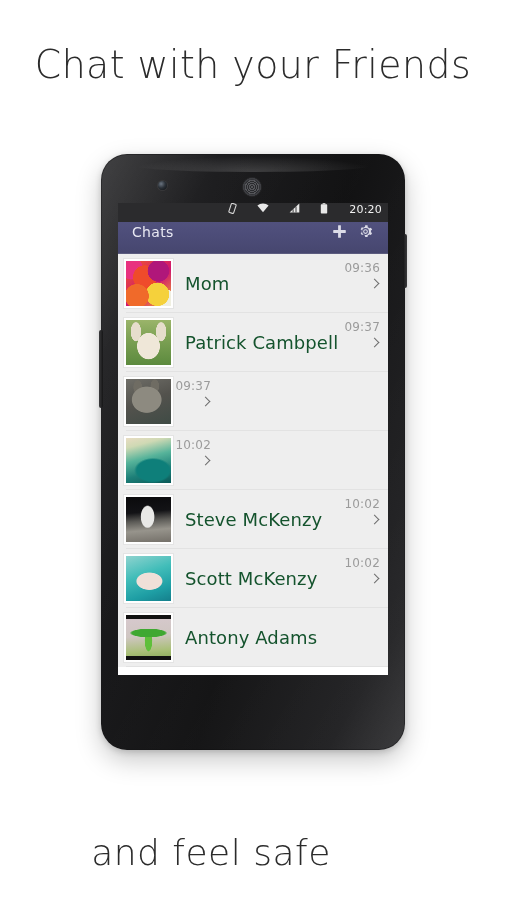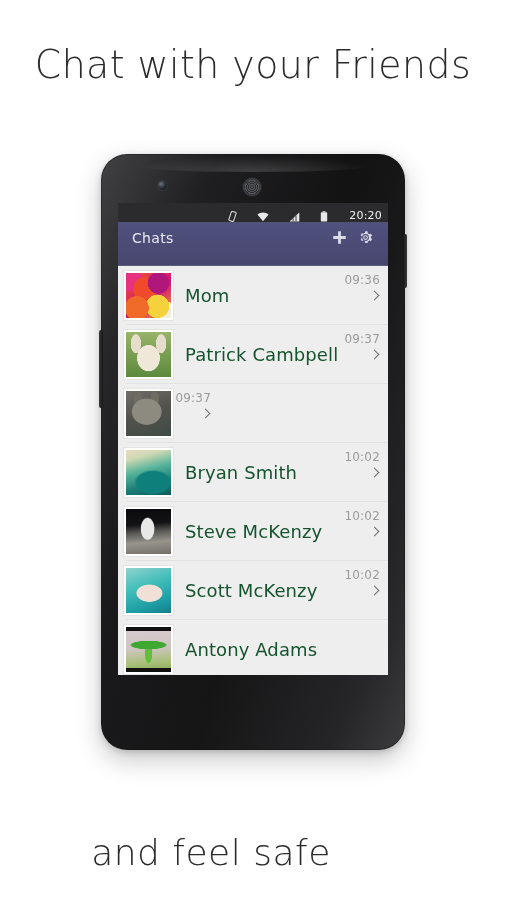--- a/index.html
+++ b/index.html
@@ -119,37 +119,37 @@
     height: 472px;
     background: #ffffff;
     overflow: hidden;
   }
 
   
   .status-bar {
     height: 19px;
     background: #2b2b2d;
     display: flex;
-    align-items: flex-end;
+    align-items: flex-start;
     justify-content: flex-end;
     padding-right: 6px;
     gap: 20px;
   }
   .status-icon { display: flex; align-items: center; }
   .status-time {
     color: #f2f2f2;
     font-size: 11px;
     font-family: "DejaVu Sans", sans-serif;
     letter-spacing: 0.2px;
     margin-left: 1px;
   }
 
   
   .app-bar {
-    height: 44px;
+    height: 32px;
     background: linear-gradient(180deg, #51517e 0%, #4b4b76 55%, #46466e 100%);
     display: flex;
     align-items: center;
     padding: 0 10px 13px 14px;
     position: relative;
   }
   .app-bar::after {
     content: "";
     position: absolute;
     left: 0; right: 0; bottom: 0;
@@ -386,21 +386,20 @@
         <div class="chat-meta">
           <span class="chat-time">09:37</span>
           <span class="chevron"></span>
         </div>
       </div>
 
       <div class="chat-row">
         <div class="avatar">
           <div class="avatar-img av-wave"></div>
         </div>
-        <span class="chat-name">Bryan Smith</span>
         <div class="chat-meta">
           <span class="chat-time">10:02</span>
           <span class="chevron"></span>
         </div>
       </div>
 
       <div class="chat-row">
         <div class="avatar">
           <div class="avatar-img av-moon"></div>
         </div>

